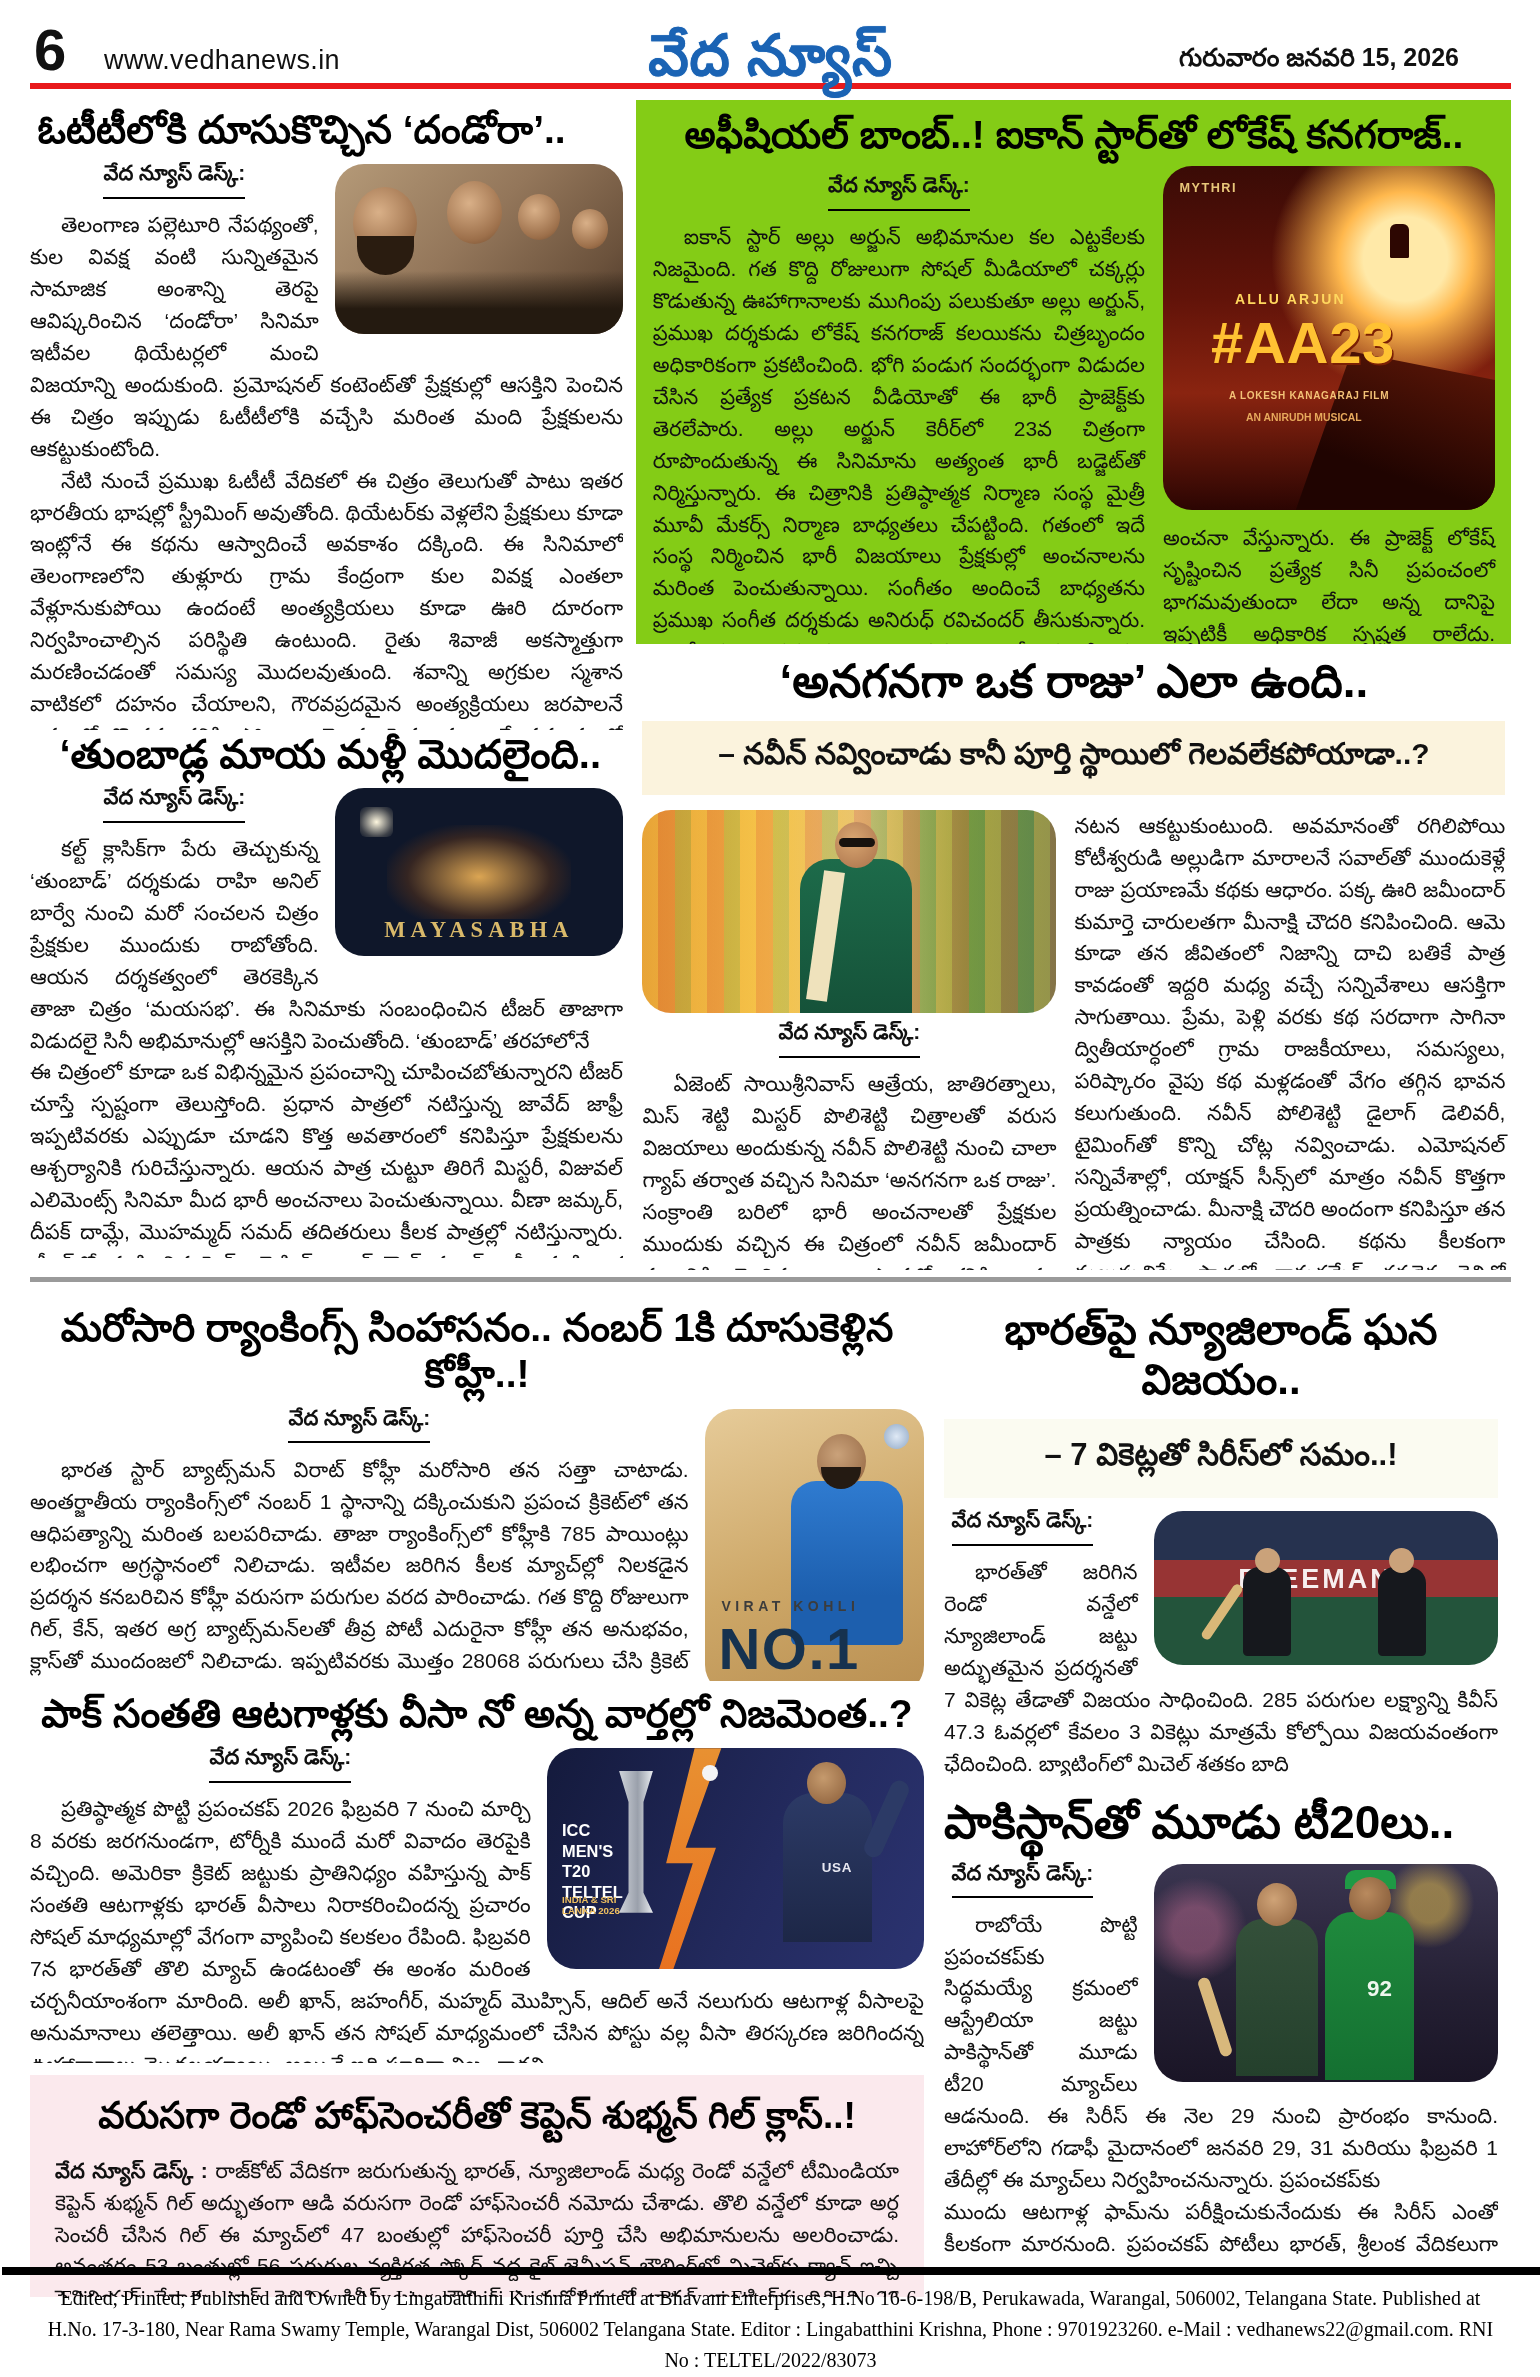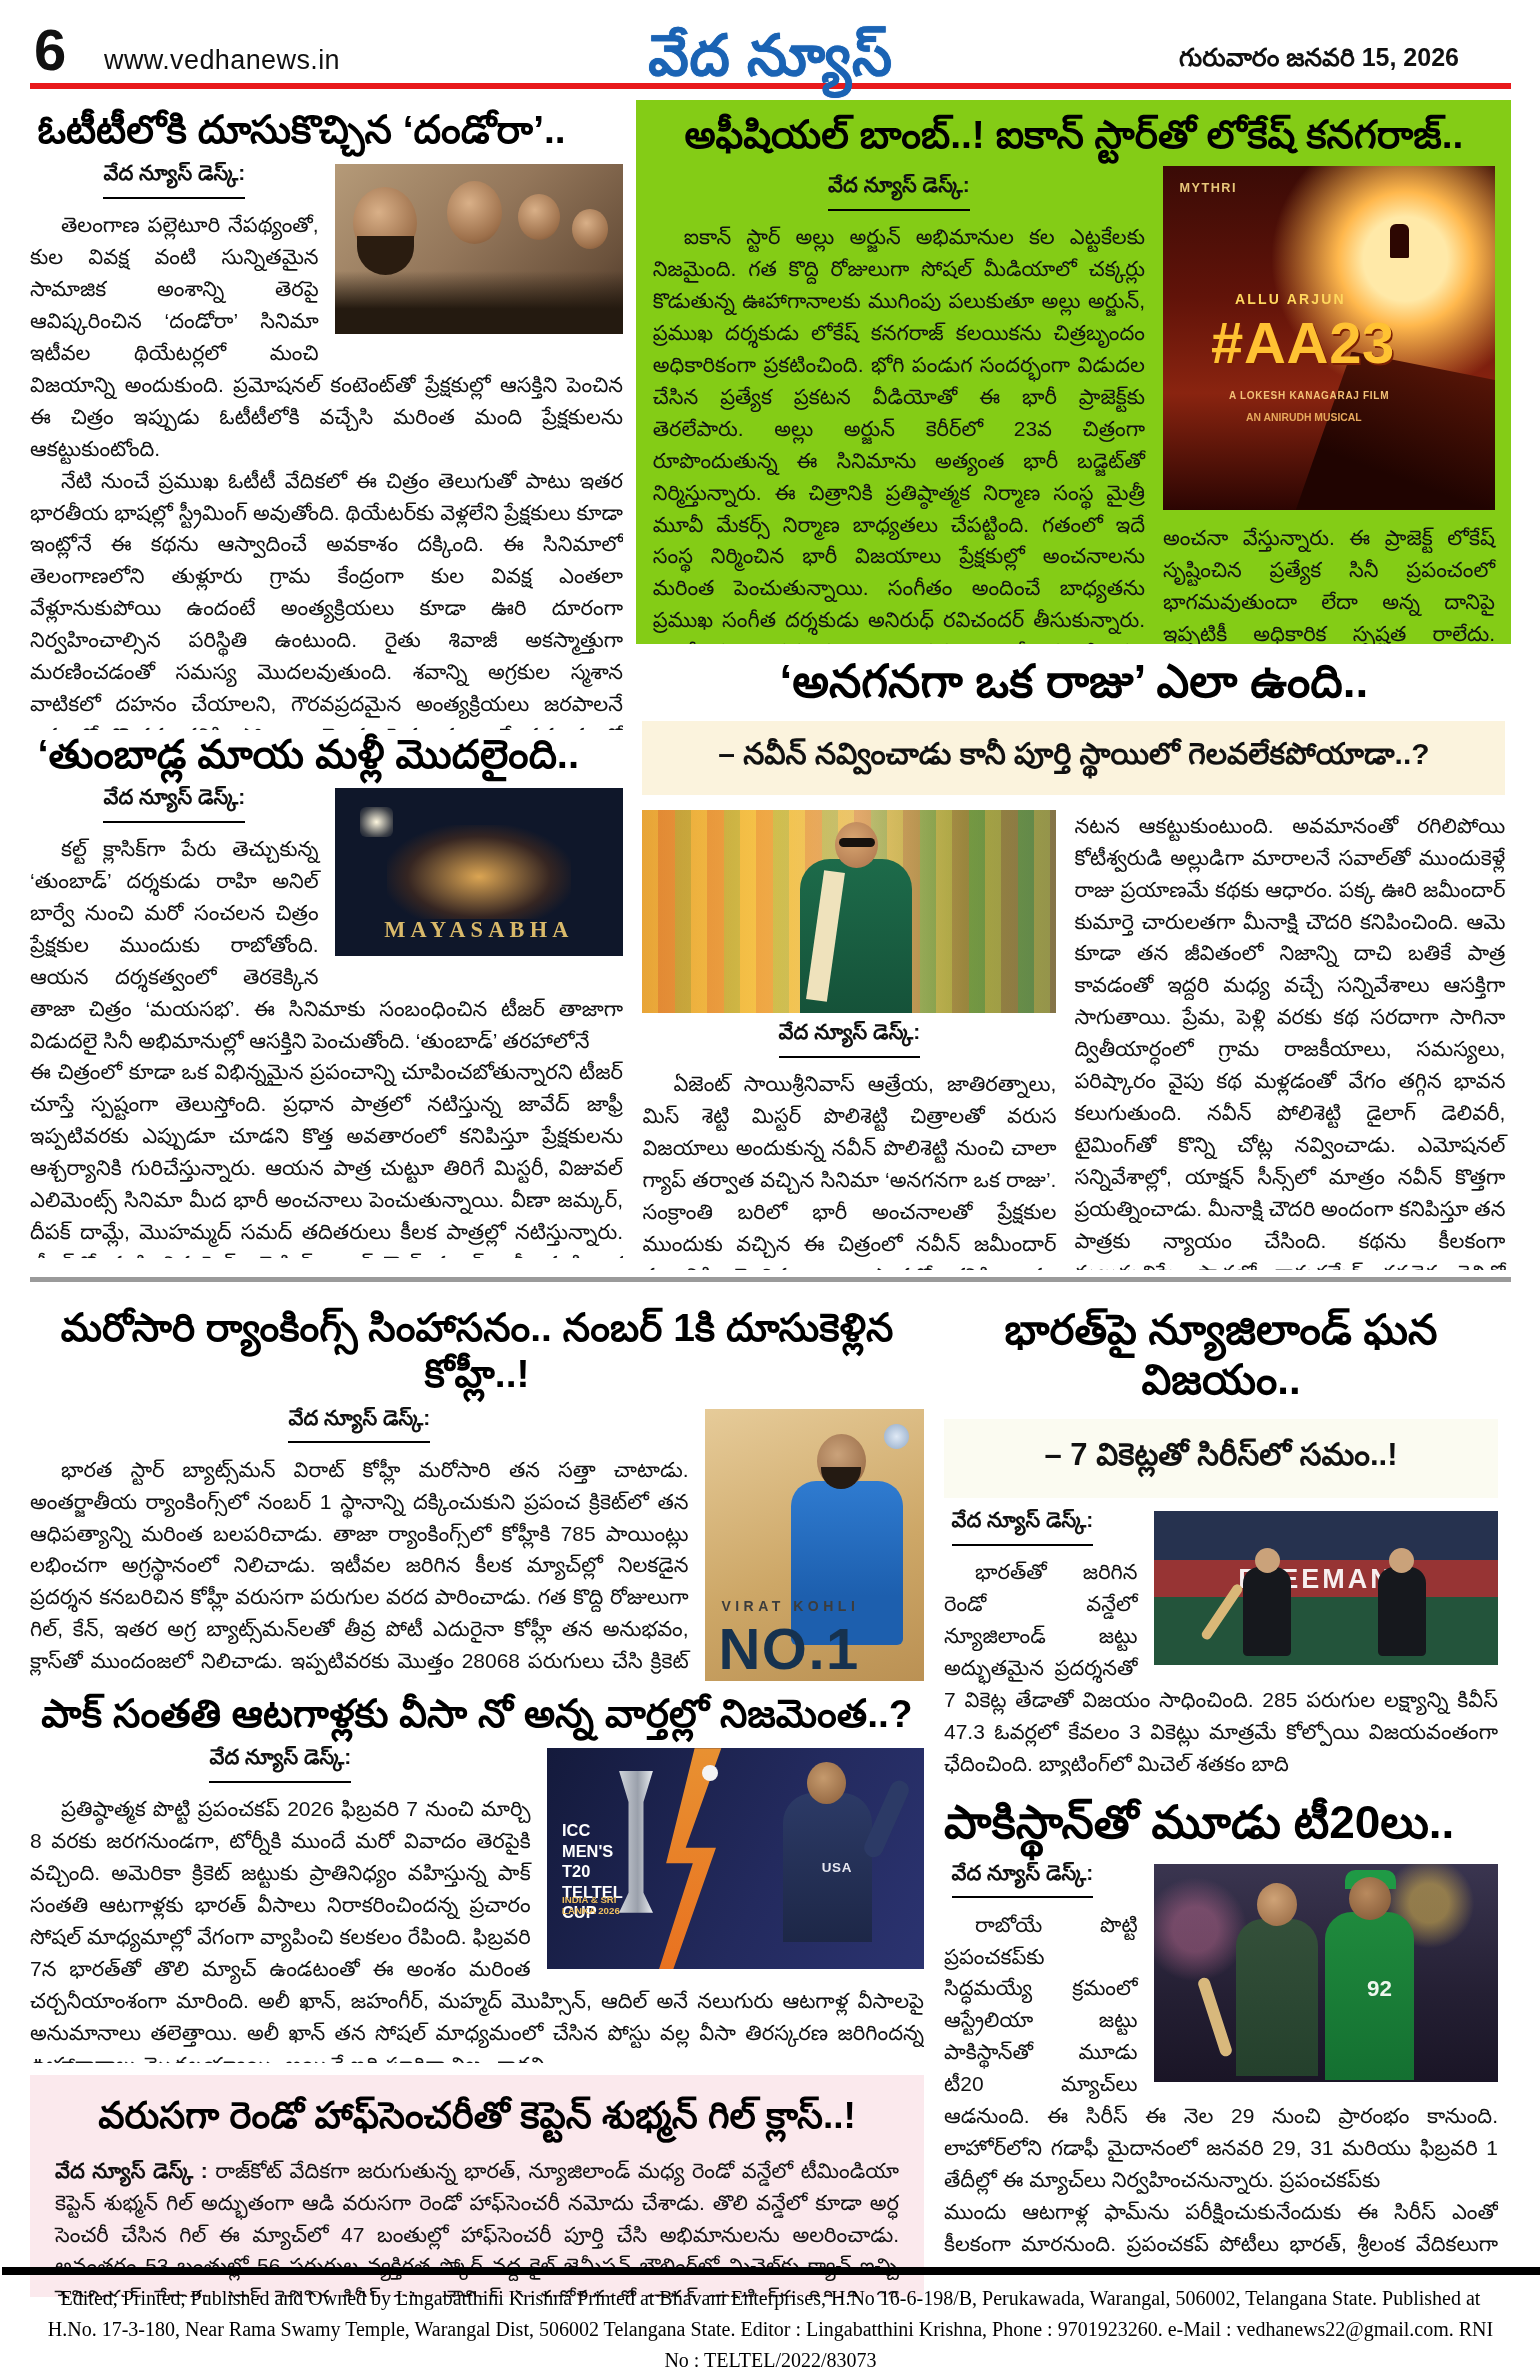--- a/index.html
+++ b/index.html
@@ -30,28 +30,28 @@
   .blcol { width:894px; flex:none; }
   .brcol { width:554px; flex:none; }
   .hdivider { height:5.2px; background:#9a9a9a; margin:7.5px 0 6px 0; }
 
   article { overflow:hidden; }
   .hl { font-weight:800; color:#000; text-align:center; line-height:1.2; }
   .bylinewrap { text-align:center; margin:7.5px 0 10.4px; }
   .byline { display:inline-block; font-weight:700; font-size:21px; border-bottom:2.2px solid #000; padding-bottom:6.7px; }
   .bodytext { font-size:21px; line-height:1.52; text-align:justify; text-indent:31px; }
   .bodytext.noind { text-indent:0; }
-  figure { position:relative; overflow:hidden; }
+  figure { position:relative; overflow:hidden;border-radius:29px; }
   .fr { float:right; margin:3px 0 10.4px 16.4px; }
 
   
   .a-dandora { height:630px; padding-top:7.5px; }
   .a-dandora .hl { font-size:39px; text-align:left; padding-left:7.5px; }
   .a-maya { height:528px; }
-  .a-maya .hl { font-size:40px; text-align:left; padding-left:7.5px; }
+  .a-maya .hl { font-size:40px; text-align:center; padding-left:7.5px; }
   .panel-cream { background:#84cc16; padding:12px 16.4px 7.5px; }
   .a-aa23 { height:544px; }
   .a-aa23 .hl { font-size:39px; }
   .a-raju { height:626px; padding:10.4px 6px 0; }
   .a-raju .hl { font-size:46px; }
   .subhead-cream { background:#fbf3dd; font-size:30px; font-weight:700; text-align:center;
     padding:16.4px 7.5px; margin:12px 0 15px; }
   .split { display:flex; gap:18px; }
   .split .sleft { flex:1; min-width:0; }
   .split .sright { flex:none; }

